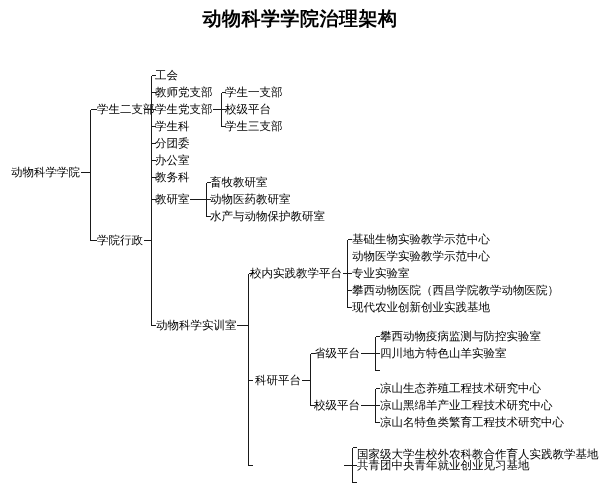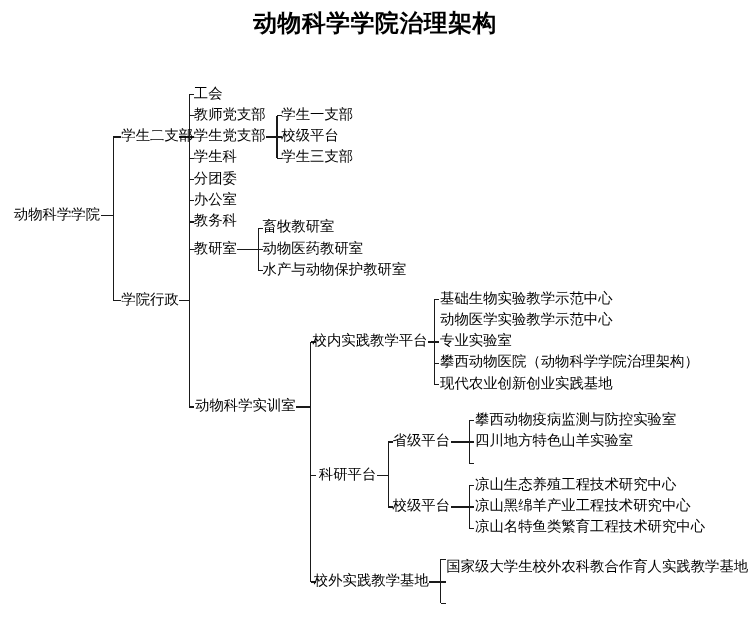--- a/index.html
+++ b/index.html
@@ -84,28 +84,28 @@
   <div class="node" style="left:210px;top:174px">畜牧教研室</div>
   <div class="node" style="left:210px;top:191px">动物医药教研室</div>
   <div class="node" style="left:210px;top:208px">水产与动物保护教研室</div>
 
   <div class="node" style="left:156px;top:317px">动物科学实训室</div>
 
   <div class="node" style="left:250px;top:265px">校内实践教学平台</div>
   <div class="node" style="left:352px;top:231px">基础生物实验教学示范中心</div>
   <div class="node" style="left:352px;top:248px">动物医学实验教学示范中心</div>
   <div class="node" style="left:352px;top:265px">专业实验室</div>
-  <div class="node" style="left:352px;top:282px">攀西动物医院（动物科学学院治理架构）</div>
+  <div class="node" style="left:352px;top:282px">攀西动物医院（西昌学院教学动物医院）</div>
   <div class="node" style="left:352px;top:299px">现代农业创新创业实践基地</div>
 
   <div class="node" style="left:255px;top:372px">科研平台</div>
   <div class="node" style="left:314px;top:345px">省级平台</div>
   <div class="node" style="left:380px;top:328px">攀西动物疫病监测与防控实验室</div>
   <div class="node" style="left:380px;top:345px">四川地方特色山羊实验室</div>
   <div class="node" style="left:314px;top:397px">校级平台</div>
   <div class="node" style="left:380px;top:380px">凉山生态养殖工程技术研究中心</div>
   <div class="node" style="left:380px;top:397px">凉山黑绵羊产业工程技术研究中心</div>
   <div class="node" style="left:380px;top:414px">凉山名特鱼类繁育工程技术研究中心</div>
 
-  <div class="node" style="left:251px;top:457px">校外实践教学基地</div>
   <div class="node" style="left:357px;top:446px">国家级大学生校外农科教合作育人实践教学基地</div>
+  <div class="node" style="left:357px;top:457px">共青团中央青年就业创业见习基地</div>
 
 </div>
 
 </body></html>

